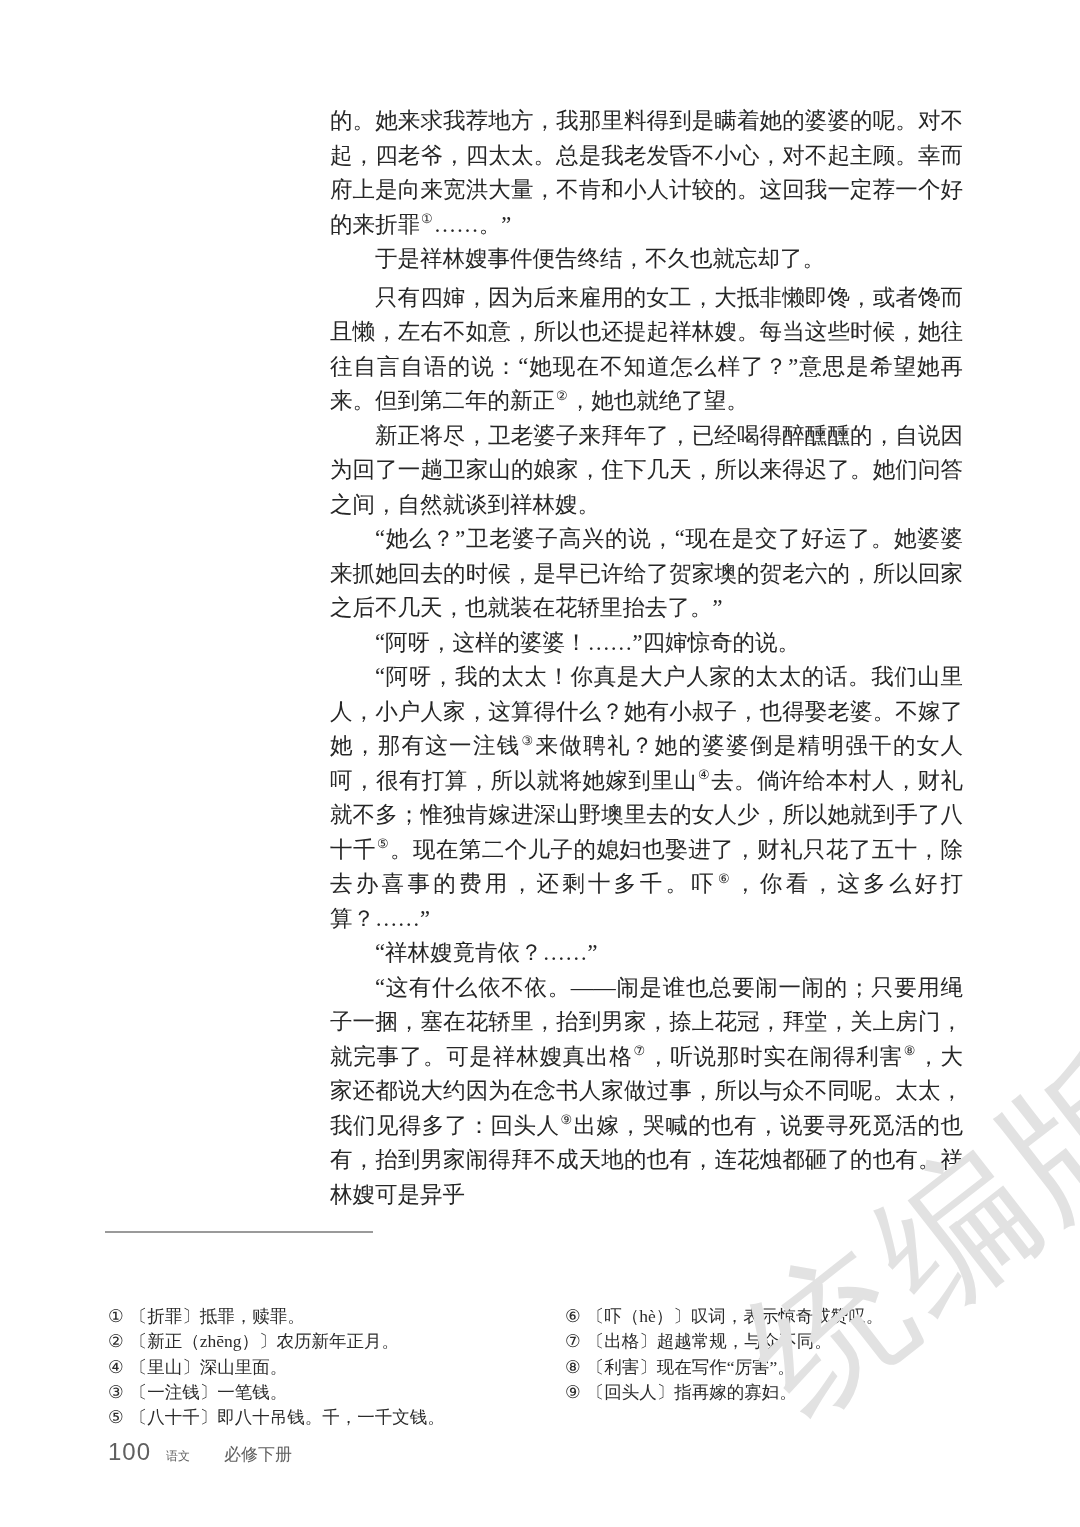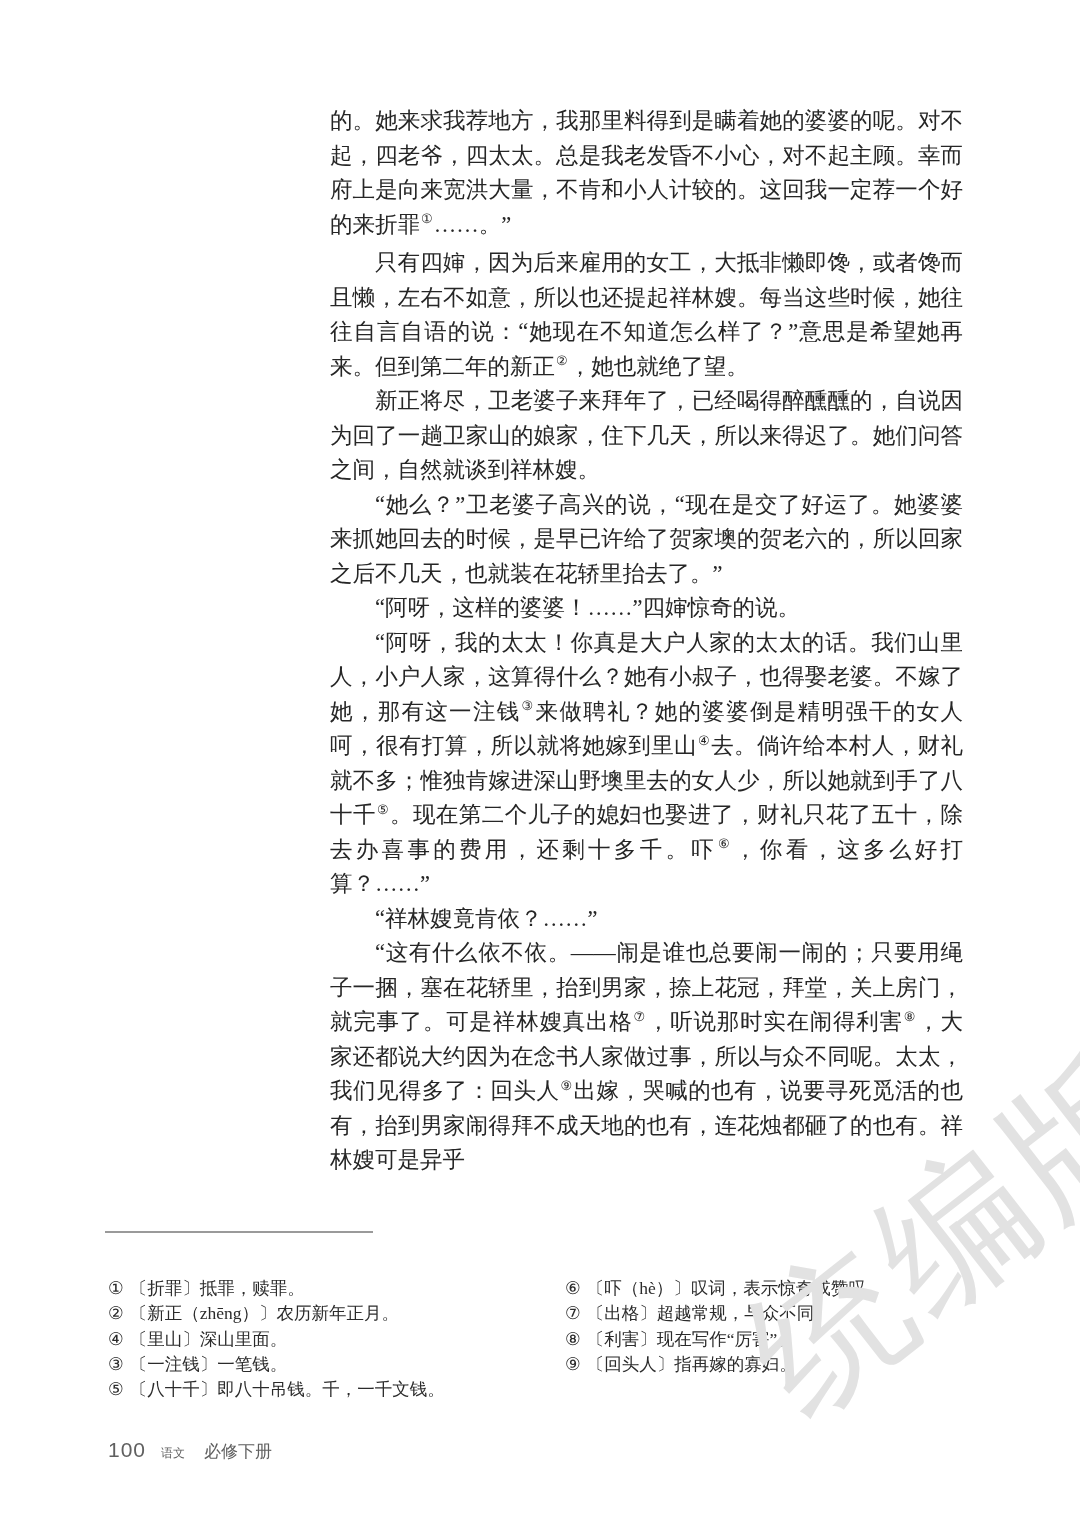--- a/index.html
+++ b/index.html
@@ -40,21 +40,21 @@
     left: 105px;
     top: 1231px;
     width: 268px;
     height: 0;
     border-top: 2px solid #9a9a9a;
   }
   
   .footnotes {
     position: absolute;
     left: 108px;
-    top: 1276px;
+    top: 1304px;
     width: 872px;
     display: flex;
   }
   .fn-col { width: 436px; }
   .fn-col.right { width: 418px; margin-left: 24px; }
   .fn-item {
     font-size: 17.5px;
     line-height: 25.3px;
     color: #2b2b2b;
     white-space: nowrap;
@@ -64,25 +64,25 @@
   .page-footer {
     position: absolute;
     left: 108px;
     top: 1438px;
     display: flex;
     align-items: baseline;
     color: #606060;
   }
   .page-footer .pagenum {
     font-family: "Liberation Sans", "DejaVu Sans", sans-serif;
-    font-size: 21px;
+    font-size: 24px;
     letter-spacing: 1px;
   }
   .page-footer .subject { font-size: 12px; margin-left: 15px; }
-  .page-footer .volume  { font-size: 17px; margin-left: 19px; }
+  .page-footer .volume  { font-size: 17px; margin-left: 34px; }
   
   .watermark {
     position: absolute;
     left: 700px;
     top: 1070px;
     width: 520px;
     height: 320px;
     display: flex;
     align-items: center;
     justify-content: center;
@@ -97,20 +97,21 @@
     user-select: none;
   }
 </style>
 </head>
 <body>
 
 <div class="page">
 
   <main class="body-text" id="paragraphs">
       <p class="para noindent">的。她来求我荐地方，我那里料得到是瞒着她的婆婆的呢。对不起，四老爷，四太太。总是我老发昏不小心，对不起主顾。幸而府上是向来宽洪大量，不肯和小人计较的。这回我一定荐一个好的来折罪<sup class="ref">①</sup>……。”</p>
+      <p class="para">于是祥林嫂事件便告终结，不久也就忘却了。</p>
       <p class="para gap">只有四婶，因为后来雇用的女工，大抵非懒即馋，或者馋而且懒，左右不如意，所以也还提起祥林嫂。每当这些时候，她往往自言自语的说：“她现在不知道怎么样了？”意思是希望她再来。但到第二年的新正<sup class="ref">②</sup>，她也就绝了望。</p>
       <p class="para">新正将尽，卫老婆子来拜年了，已经喝得醉醺醺的，自说因为回了一趟卫家山的娘家，住下几天，所以来得迟了。她们问答之间，自然就谈到祥林嫂。</p>
       <p class="para">“她么？”卫老婆子高兴的说，“现在是交了好运了。她婆婆来抓她回去的时候，是早已许给了贺家墺的贺老六的，所以回家之后不几天，也就装在花轿里抬去了。”</p>
       <p class="para">“阿呀，这样的婆婆！……”四婶惊奇的说。</p>
       <p class="para">“阿呀，我的太太！你真是大户人家的太太的话。我们山里人，小户人家，这算得什么？她有小叔子，也得娶老婆。不嫁了她，那有这一注钱<sup class="ref">③</sup>来做聘礼？她的婆婆倒是精明强干的女人呵，很有打算，所以就将她嫁到里山<sup class="ref">④</sup>去。倘许给本村人，财礼就不多；惟独肯嫁进深山野墺里去的女人少，所以她就到手了八十千<sup class="ref">⑤</sup>。现在第二个儿子的媳妇也娶进了，财礼只花了五十，除去办喜事的费用，还剩十多千。吓<sup class="ref">⑥</sup>，你看，这多么好打算？……”</p>
       <p class="para">“祥林嫂竟肯依？……”</p>
       <p class="para">“这有什么依不依。——闹是谁也总要闹一闹的；只要用绳子一捆，塞在花轿里，抬到男家，捺上花冠，拜堂，关上房门，就完事了。可是祥林嫂真出格<sup class="ref">⑦</sup>，听说那时实在闹得利害<sup class="ref">⑧</sup>，大家还都说大约因为在念书人家做过事，所以与众不同呢。太太，我们见得多了：回头人<sup class="ref">⑨</sup>出嫁，哭喊的也有，说要寻死觅活的也有，抬到男家闹得拜不成天地的也有，连花烛都砸了的也有。祥林嫂可是异乎</p>
     </main>
 
   <div class="footnote-rule"></div>

